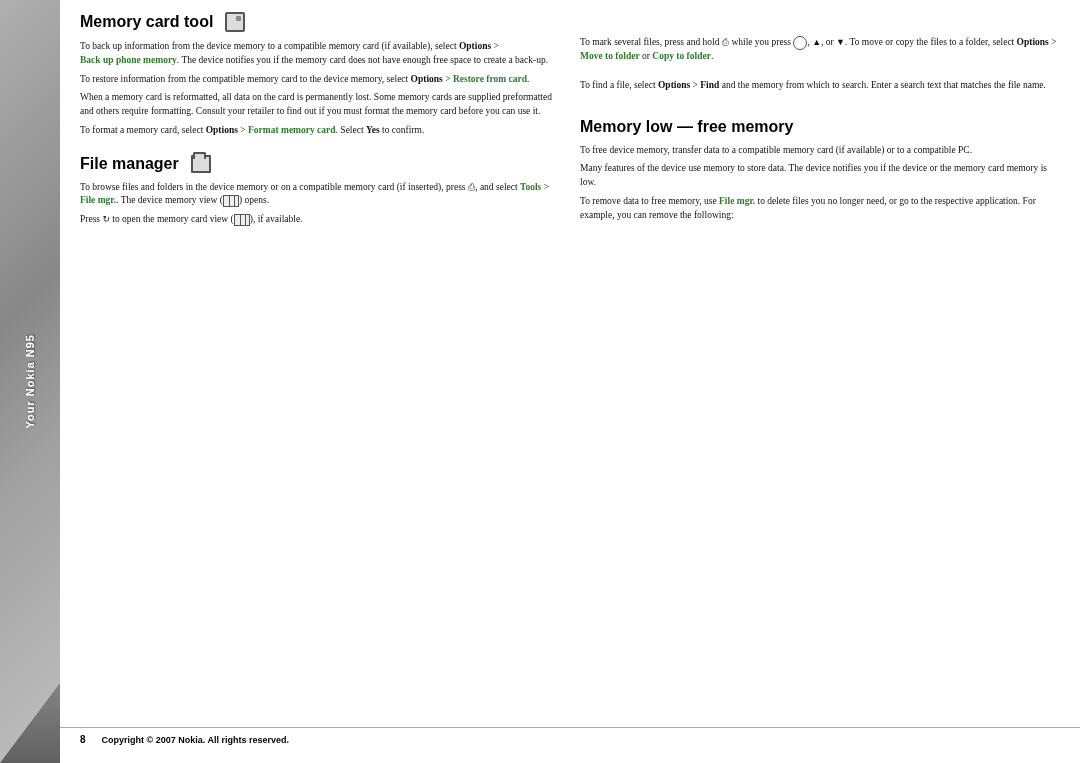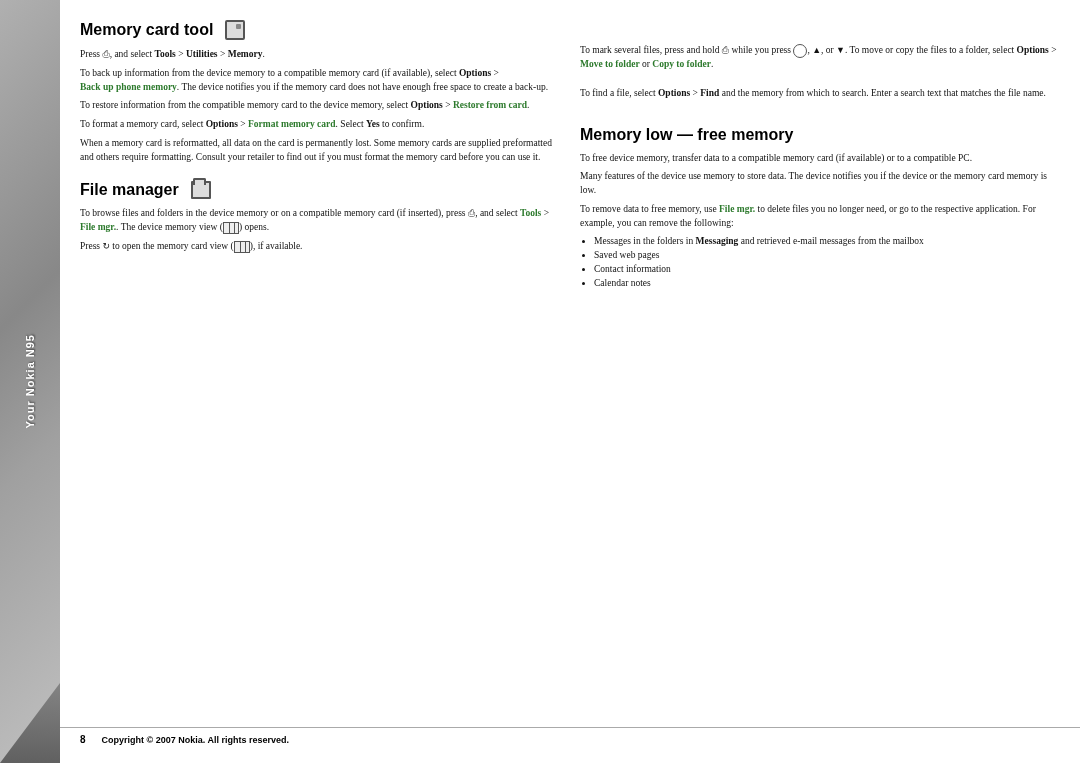--- a/index.html
+++ b/index.html
@@ -45,21 +45,21 @@
       left: 0;
       width: 60px;
       height: 200px;
       background: linear-gradient(to top, #606060, transparent);
       clip-path: polygon(0 100%, 100% 60%, 100% 100%);
     }
     .content {
       flex: 1;
       display: flex;
       flex-direction: row;
-      padding: 20px 20px 10px 20px;
+      padding: 12px 20px 10px 20px;
       gap: 20px;
     }
     .left-column {
       flex: 1;
       display: flex;
       flex-direction: column;
       gap: 12px;
     }
     .right-column {
       flex: 1;
@@ -208,34 +208,31 @@
   <div class="content">
 
     <div class="left-column">
 
       <div>
         <div class="section-title">
           <span>Memory card tool</span>
           <span class="memory-card-icon"></span>
         </div>
         <p>
-          Press <span style="font-size:9px;">⎙</span>, and select <span class="bold">Tools</span> &gt; <span class="bold">Utilities</span> &gt; <span class="bold">Memory</span>.
-        </p>
-        <p>
           To back up information from the device memory to a compatible memory card (if available), select <span class="bold">Options</span> &gt;<br>
           <span class="green-bold">Back up phone memory</span>. The device notifies you if the memory card does not have enough free space to create a back-up.
         </p>
         <p>
           To restore information from the compatible memory card to the device memory, select <span class="bold">Options</span> &gt; <span class="green-bold">Restore from card</span>.
         </p>
         <p>
+          When a memory card is reformatted, all data on the card is permanently lost. Some memory cards are supplied preformatted and others require formatting. Consult your retailer to find out if you must format the memory card before you can use it.
+        </p>
+        <p>
           To format a memory card, select <span class="bold">Options</span> &gt; <span class="green-bold">Format memory card</span>. Select <span class="bold">Yes</span> to confirm.
-        </p>
-        <p>
-          When a memory card is reformatted, all data on the card is permanently lost. Some memory cards are supplied preformatted and others require formatting. Consult your retailer to find out if you must format the memory card before you can use it.
         </p>
       </div>
 
       <div>
         <div class="section-title">
           <span>File manager</span>
           <span class="file-manager-icon"></span>
         </div>
         <p>
           To browse files and folders in the device memory or on a compatible memory card (if inserted), press <span style="font-size:9px;">⎙</span>, and select <span class="green-bold">Tools</span> &gt; <span class="green-bold">File mgr.</span>. The device memory view (<span class="grid-icon"></span>) opens.
@@ -260,26 +257,20 @@
         </div>
         <p>
           To free device memory, transfer data to a compatible memory card (if available) or to a compatible PC.
         </p>
         <p>
           Many features of the device use memory to store data. The device notifies you if the device or the memory card memory is low.
         </p>
         <p>
           To remove data to free memory, use <span class="green-bold">File mgr.</span> to delete files you no longer need, or go to the respective application. For example, you can remove the following:
         </p>
-        <ul class="bullet-list">
-          <li>Messages in the folders in <span class="bold">Messaging</span> and retrieved e-mail messages from the mailbox</li>
-          <li>Saved web pages</li>
-          <li>Contact information</li>
-          <li>Calendar notes</li>
-        </ul>
       </div>
     </div>
   </div>
 
   <div class="footer">
     <span class="page-number">8</span>
     <span class="copyright">Copyright © 2007 Nokia. All rights reserved.</span>
   </div>
 </div>
 

